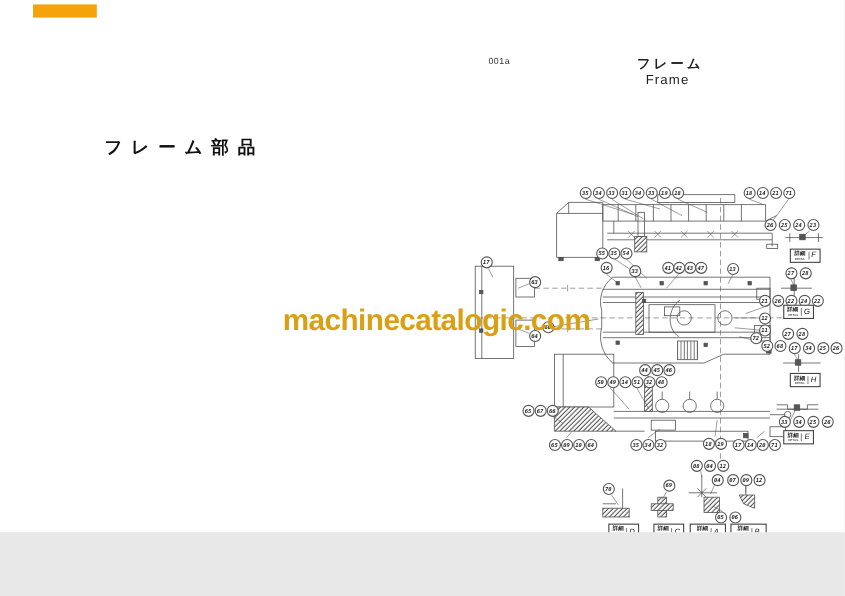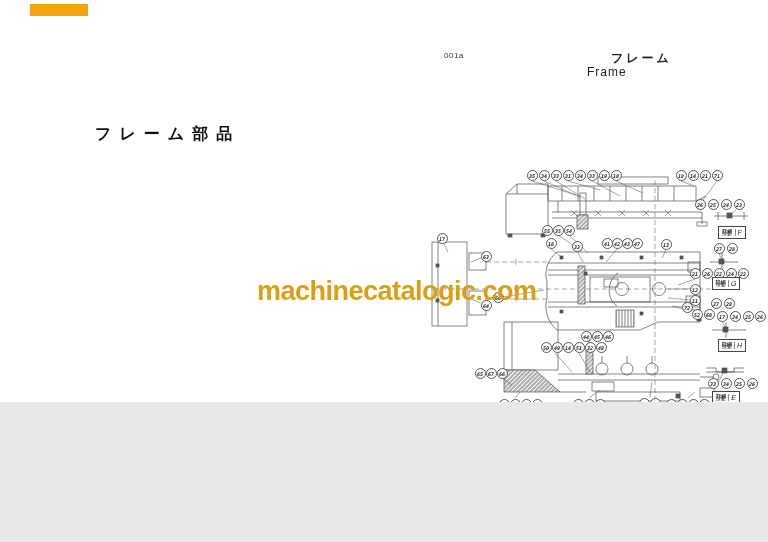--- a/index.html
+++ b/index.html
@@ -1,20 +1,20 @@
 <!DOCTYPE html>
 <html><head>
 <meta charset="utf-8">
 <style>
   html,body{margin:0;padding:0;background:#e8e8e8;}
-  #page{position:relative;width:768px;height:402px;background:#ffffff;overflow:hidden;
+  #page{position:relative;width:768px;height:484px;background:#ffffff;overflow:hidden;
         font-family:"Liberation Sans",sans-serif;color:#1a1a1a;}
   .brand-bar{position:absolute;left:30px;top:4px;width:58px;height:12px;}
   .page-code{position:absolute;left:444px;top:51px;font-size:8px;color:#333;letter-spacing:.5px;}
-  .hdr-jp{position:absolute;left:579px;top:50px;font-size:12px;font-weight:bold;letter-spacing:3px;color:#222;margin-left:32px;}
+  .hdr-jp{position:absolute;left:579px;top:50px;font-size:12px;font-weight:bold;letter-spacing:3px;color:#222;}
   .hdr-en{position:absolute;left:587px;top:65px;font-size:12px;color:#222;letter-spacing:1px;}
   .sec-jp{position:absolute;left:95px;top:124px;font-size:16px;font-weight:bold;letter-spacing:8px;color:#111;}
   .sec-en{position:absolute;left:93px;top:146px;font-size:21px;font-weight:bold;letter-spacing:.5px;color:#111;}
   .watermark{position:absolute;left:257px;top:256px;font-size:27px;font-weight:bold;letter-spacing:-0.5px;z-index:5;margin-top:20px;}
   #diagram{position:absolute;left:0;top:0;width:768px;height:542px;}
   #drawing{position:absolute;left:0;top:0;}
   #callout-layer{position:absolute;left:0;top:0;width:768px;height:542px;}
   .callout{position:absolute;width:11px;height:11px;margin:-5.5px 0 0 -5.5px;
            border:1px solid #555;border-radius:50%;background:rgba(255,255,255,.9);
            font:700 5px/10px "DejaVu Sans Mono",monospace;text-align:center;color:#222;

